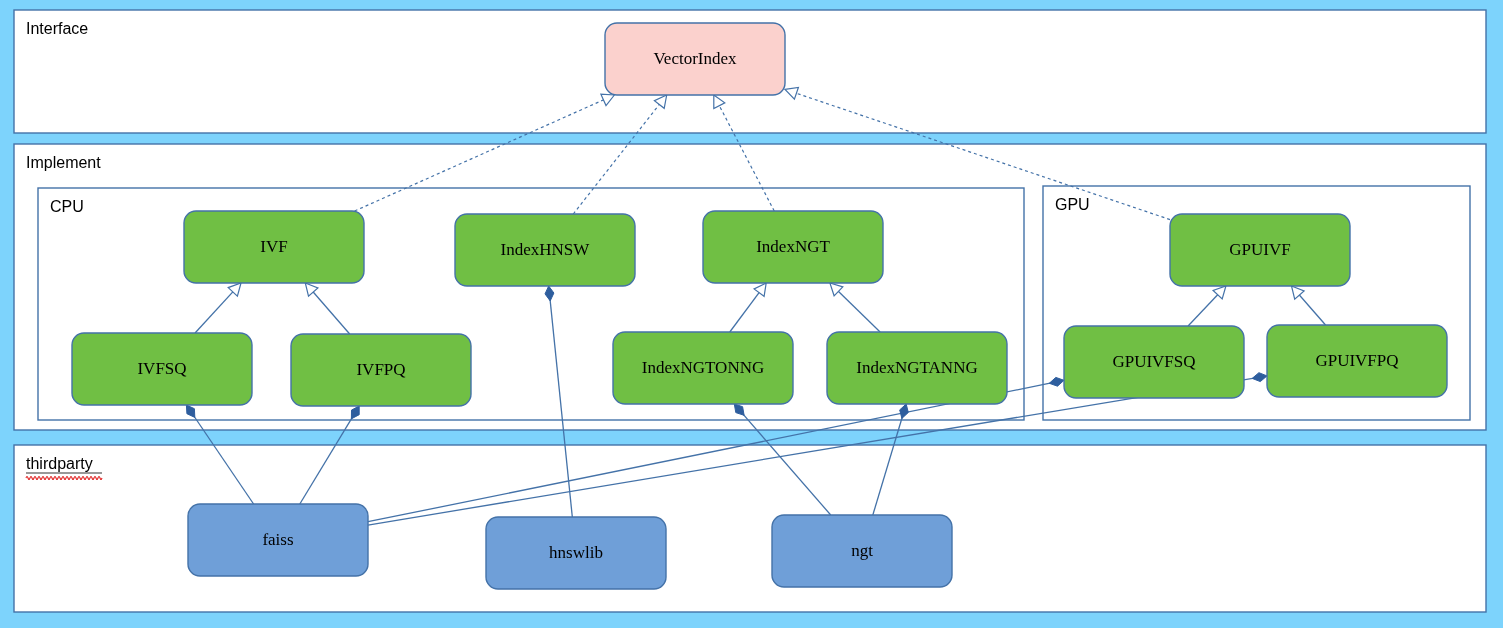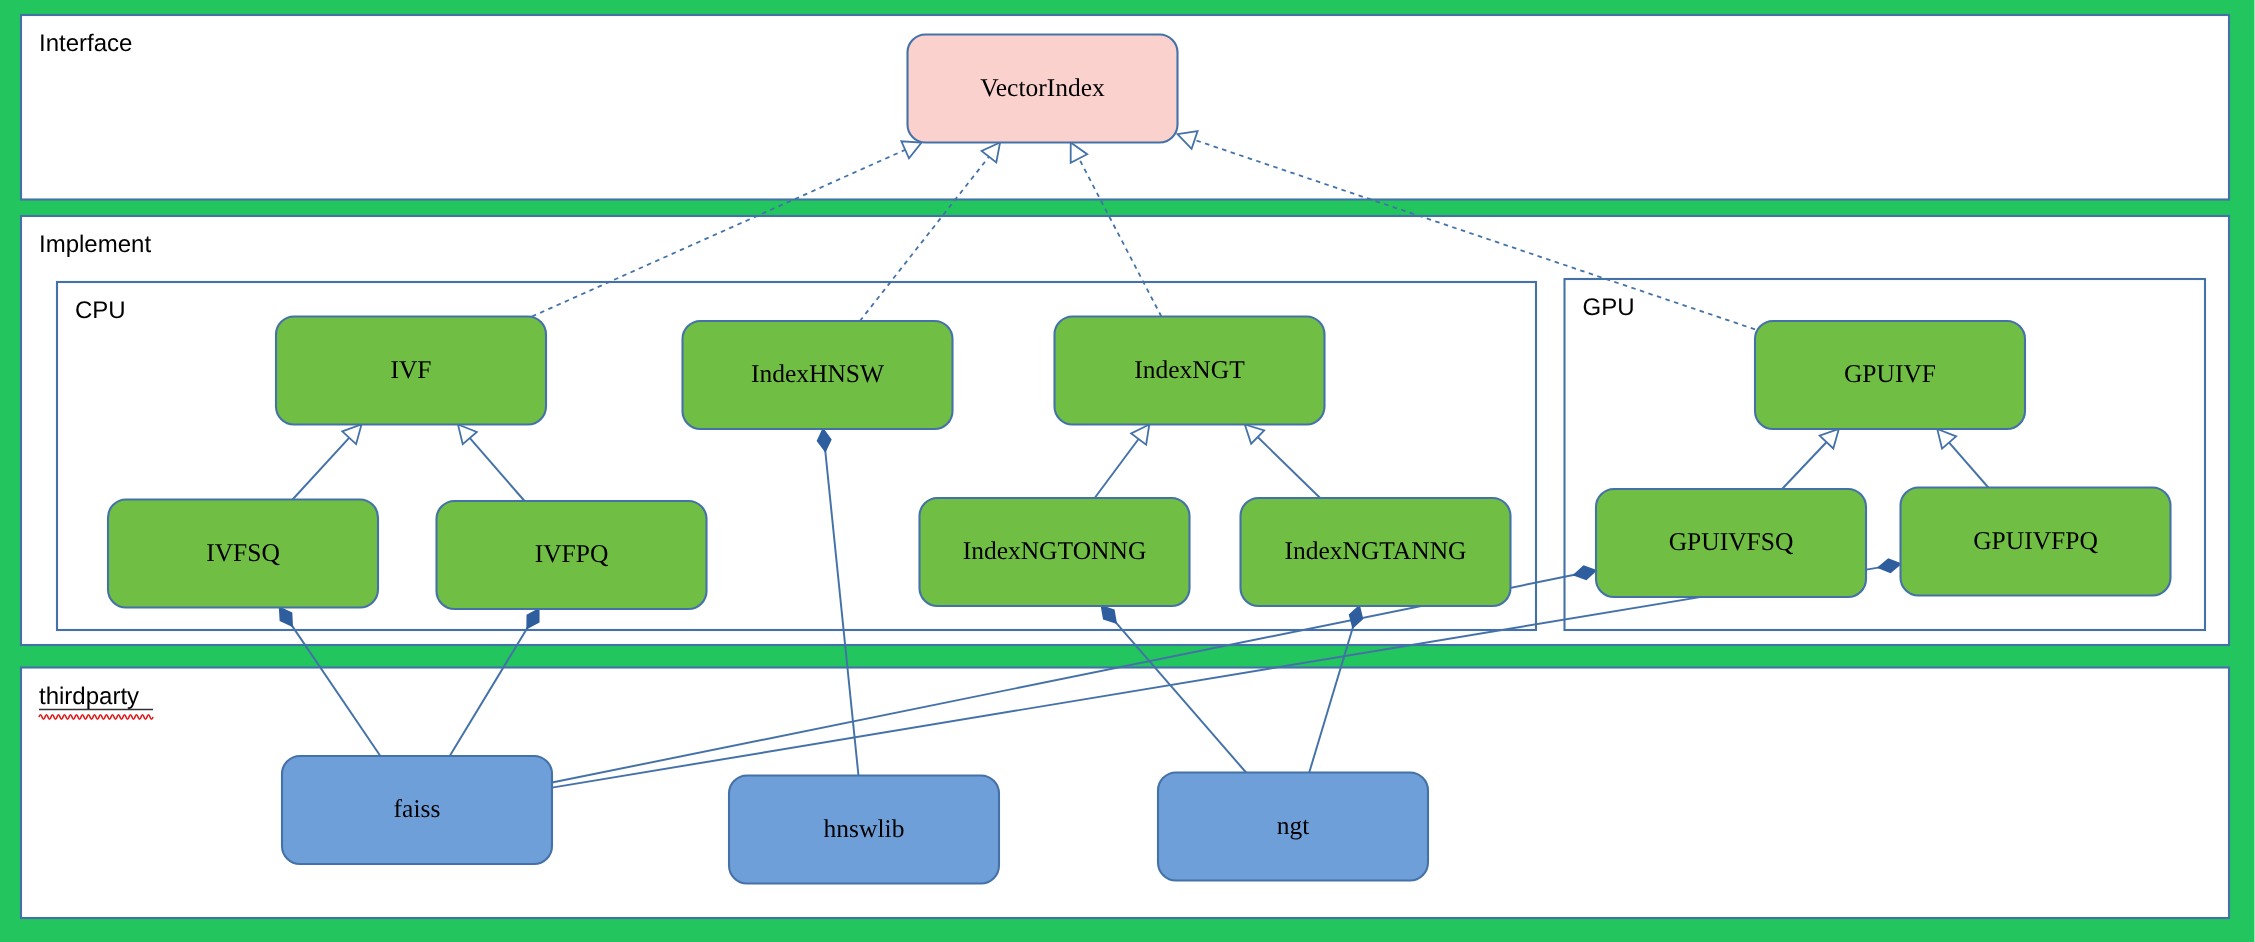--- a/index.html
+++ b/index.html
@@ -1,18 +1,18 @@
 <!DOCTYPE html>
 <html><head>
 <meta charset="utf-8">
 <style>
   html,body{margin:0;padding:0;background:#ffffff;}
   body{width:1503px;height:628px;overflow:hidden;
        font-family:"Liberation Sans",sans-serif;}
-  #stage{position:relative;width:1503px;height:628px;background:#22c55e;}
+  #stage{position:relative;width:1503px;height:628px;background:#7dd3fc;}
   svg{position:absolute;left:0;top:0;width:1503px;height:628px;}
   .grp-label{font-family:"Liberation Sans",sans-serif;font-size:16px;fill:#000;}
   .node-label{font-family:"Liberation Serif",serif;font-size:17px;fill:#000;
               text-anchor:middle;dominant-baseline:middle;}
   .container{fill:#ffffff;stroke:#4472A8;stroke-width:1.4;}
   .node{stroke-width:1.4;}
   .edge{stroke:#4472A8;stroke-width:1.3;fill:none;}
   .edge-dotted{stroke:#4472A8;stroke-width:1.2;fill:none;
                stroke-dasharray:3 3;}
   .hollow-tri{fill:#ffffff;stroke:#4472A8;stroke-width:1.2;}

